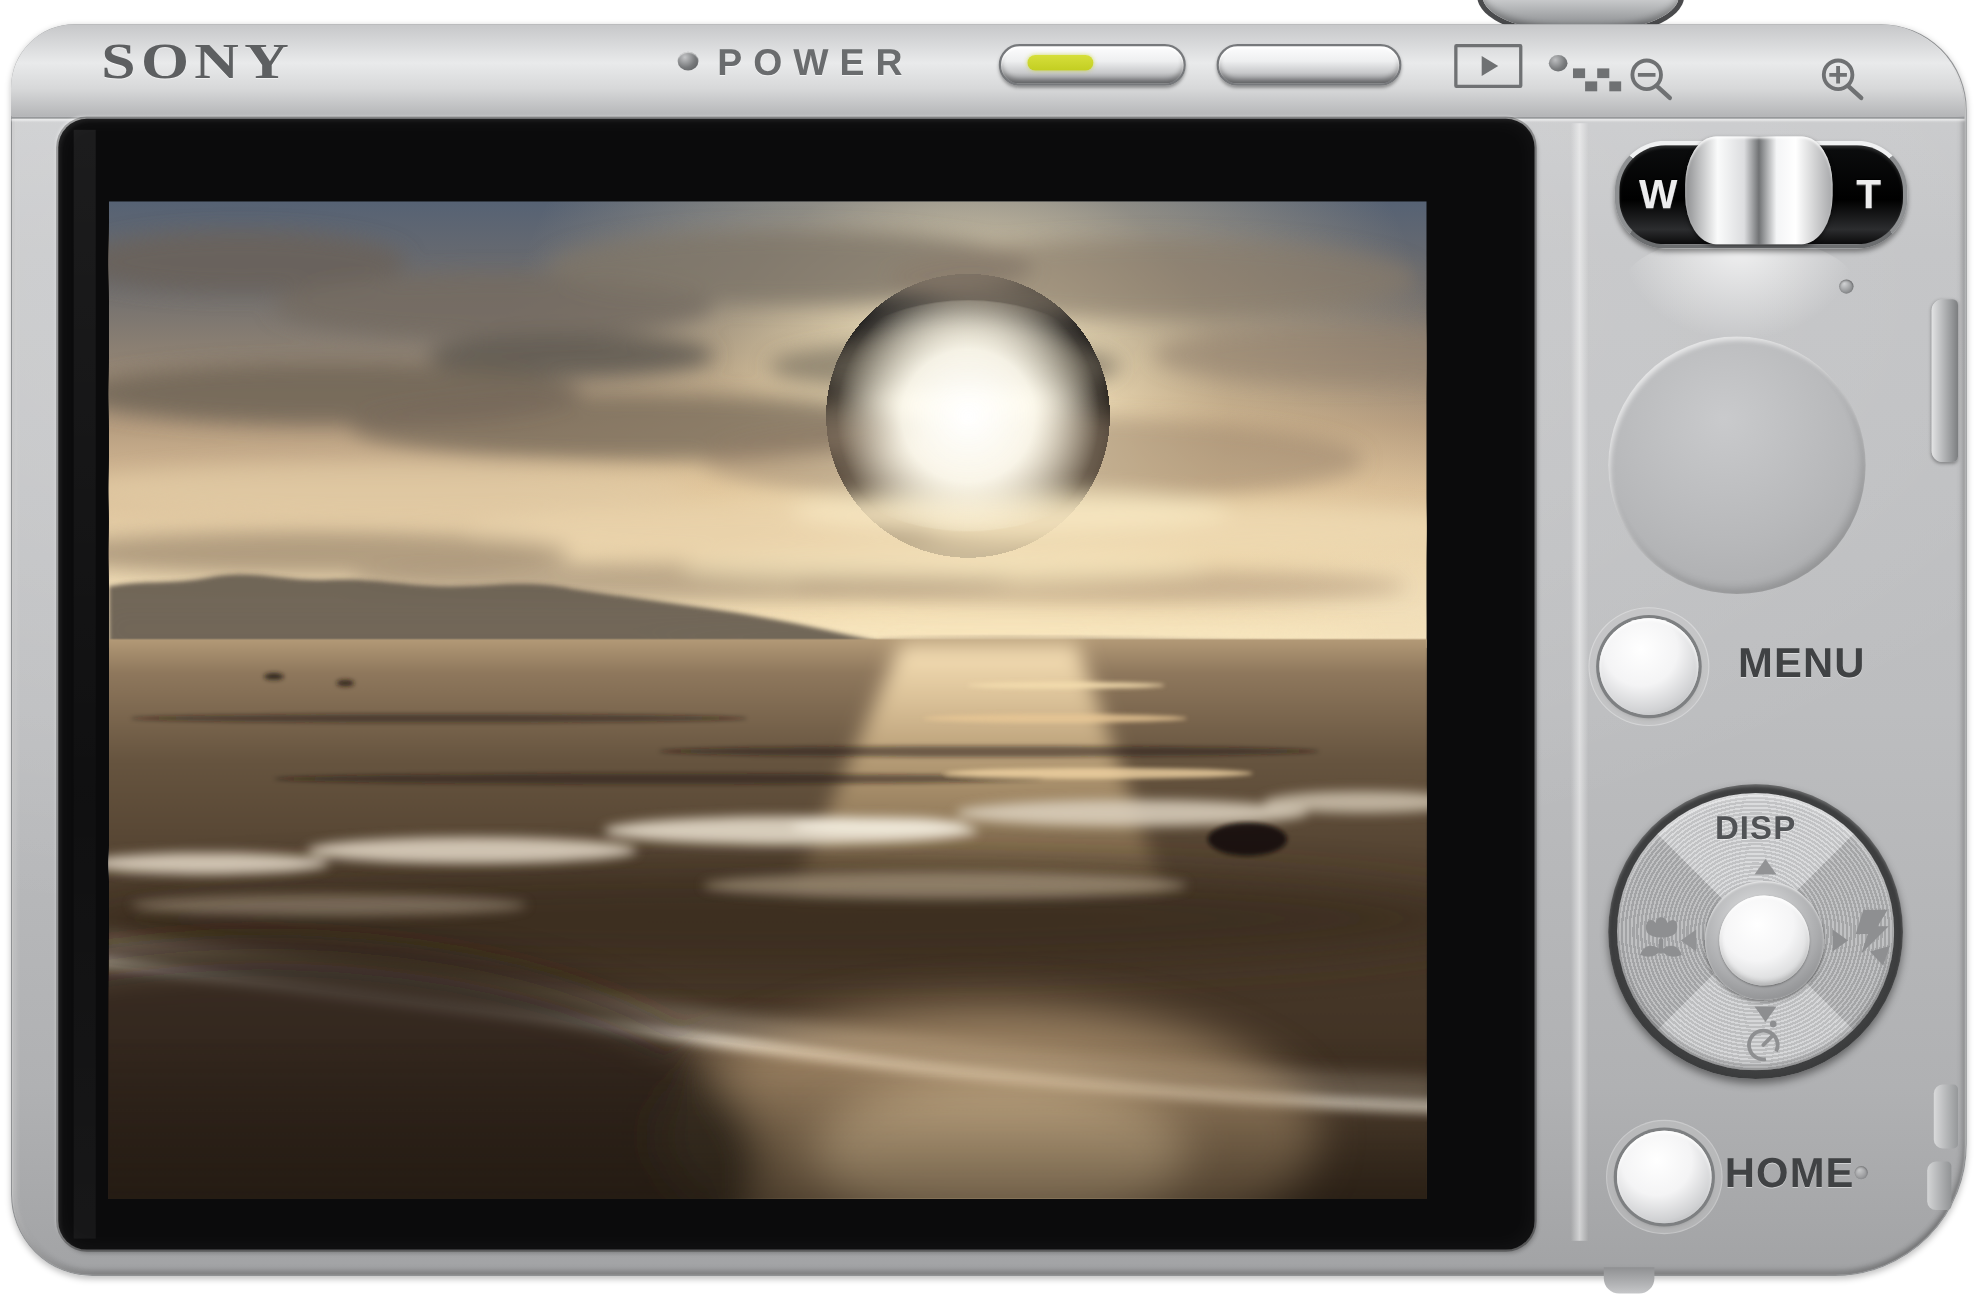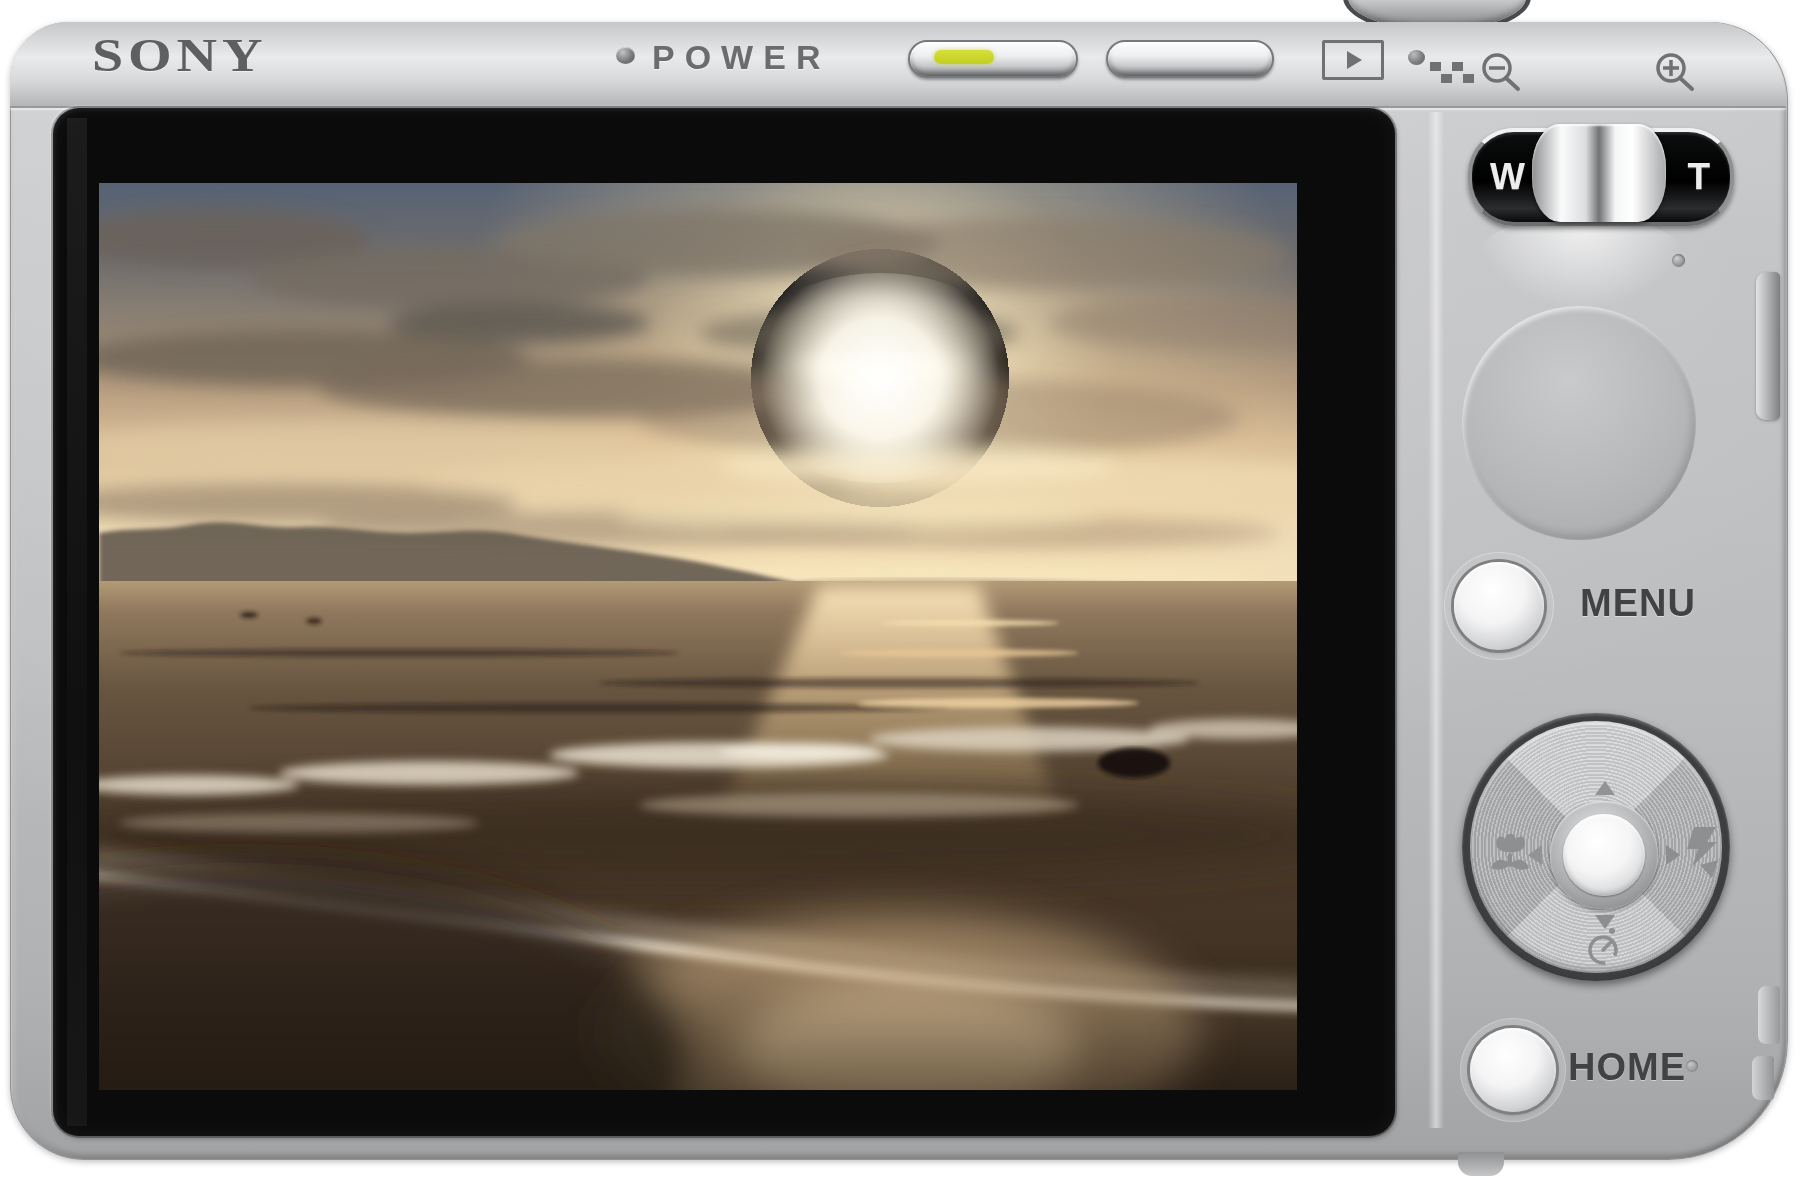--- a/index.html
+++ b/index.html
@@ -322,20 +322,21 @@
   </div>
 
   <div class="abs thumb-rest"></div>
   <div class="abs screw-dot"></div>
 
   <button class="abs round-btn menu-btn"></button>
   <div class="abs btn-label menu-label">MENU</div>
 
   <div class="abs dial">
     <div class="dial-face">
+      <div class="disp-label">DISP</div>
       <svg class="dial-icon macro-icon" width="46" height="52" viewBox="0 0 46 52">
         <g fill="#8e8f91">
           <path d="M11 18 C8 9 15 4 19 10 C20 3 28 3 30 10 C35 4 41 9 38 18 C35 25 14 25 11 18 Z"></path>
           <rect x="22" y="24" width="4" height="14" rx="2"></rect>
           <path d="M23 34 C15 28 8 31 5 39 C14 43 20 39 23 36 Z"></path>
           <path d="M25 34 C33 28 40 31 43 39 C34 43 28 39 25 36 Z"></path>
         </g>
       </svg>
       <svg class="dial-icon flash-icon" width="42" height="60" viewBox="0 0 42 60">
         <g fill="#8e8f91">

